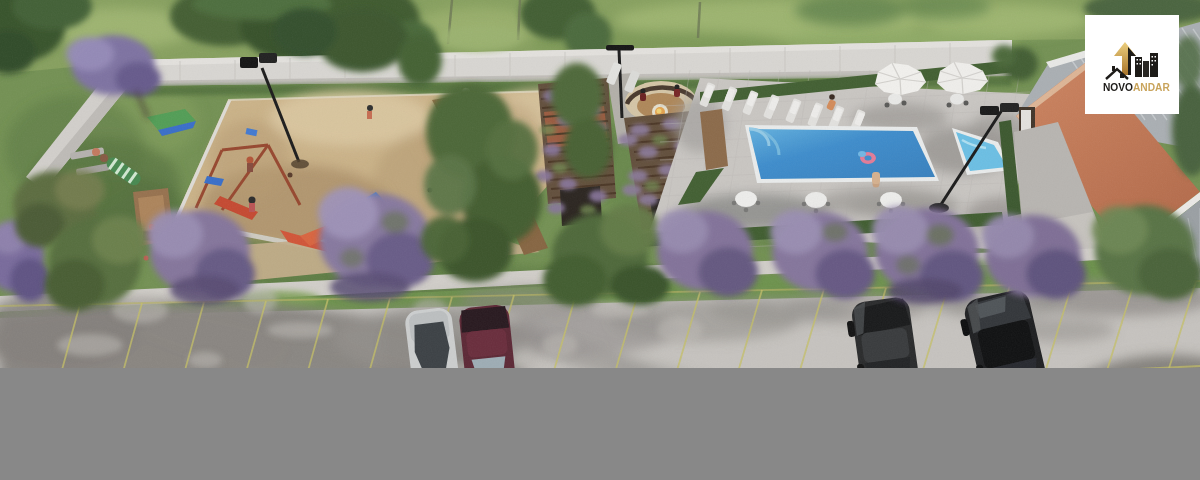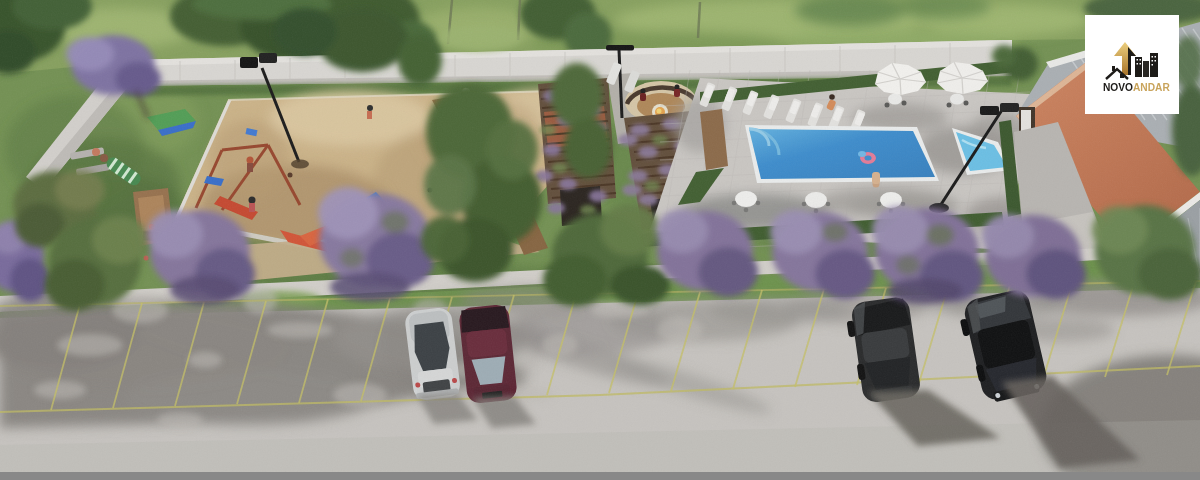--- a/index.html
+++ b/index.html
@@ -1,15 +1,15 @@
 <!DOCTYPE html>
 <html><head><meta charset="utf-8">
 <style>
 html,body{margin:0;padding:0;background:#888;}
-#scene{position:relative;width:1200px;height:472px;overflow:hidden;font-family:"Liberation Sans",sans-serif;}
+#scene{position:relative;width:1200px;height:368px;overflow:hidden;font-family:"Liberation Sans",sans-serif;}
 </style></head>
 <body>
 <div id="scene">
 <svg width="1200" height="480" viewBox="0 0 1200 480" xmlns="http://www.w3.org/2000/svg">
 <defs>
 <filter id="b2" x="-30%" y="-30%" width="160%" height="160%">
           <feGaussianBlur stdDeviation="2"></feGaussianBlur>
         </filter>
 <clipPath id="roofclip">
           <polygon points="1048,64 1200,22 1200,150 1016,116"></polygon>

